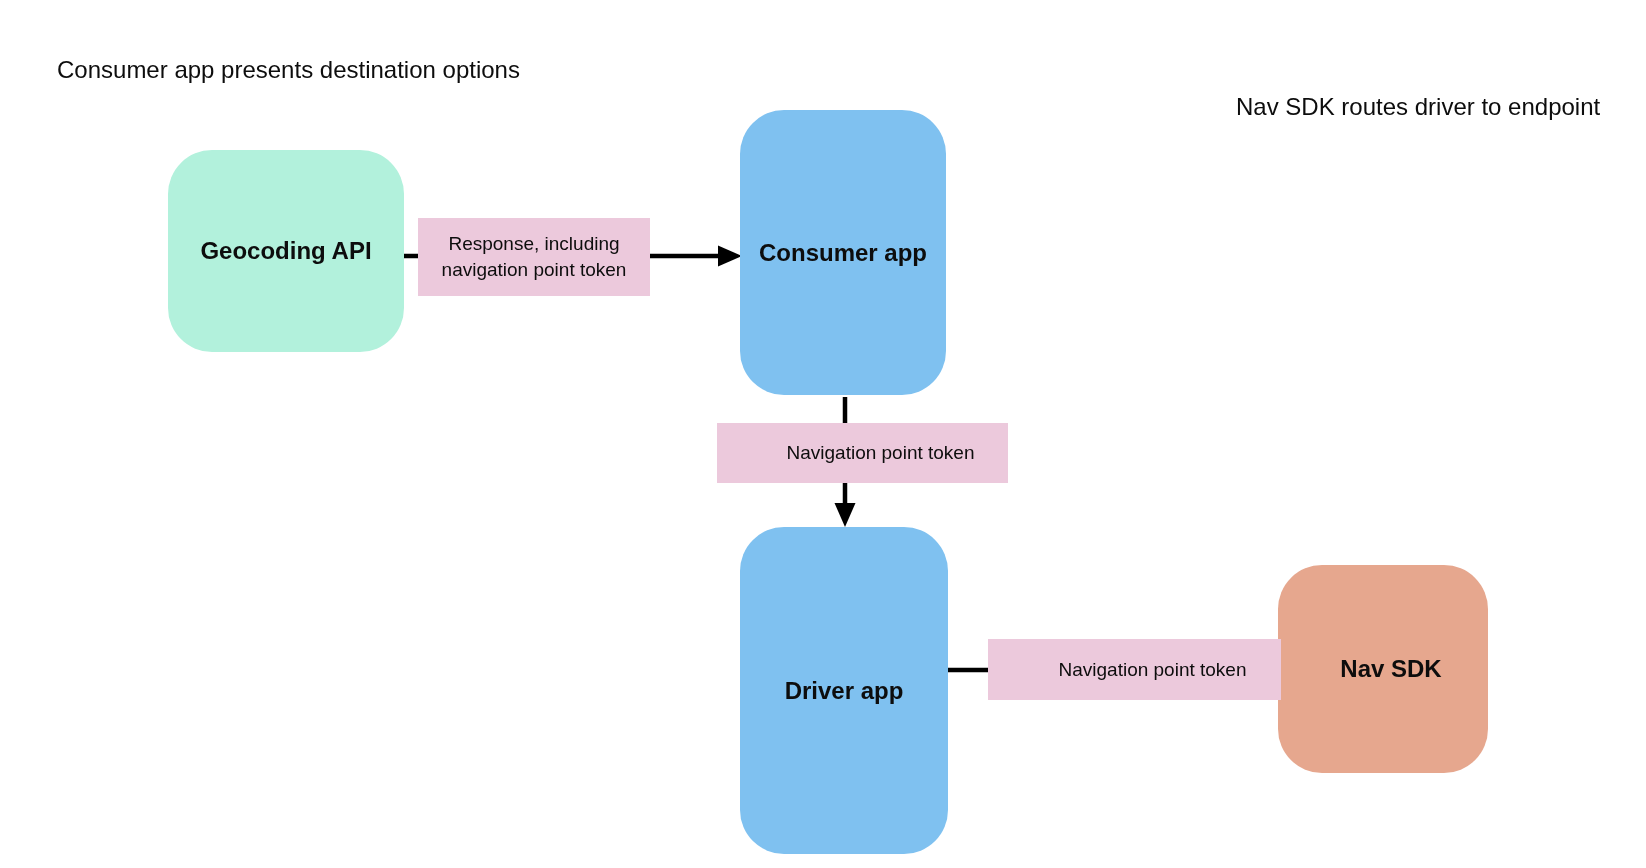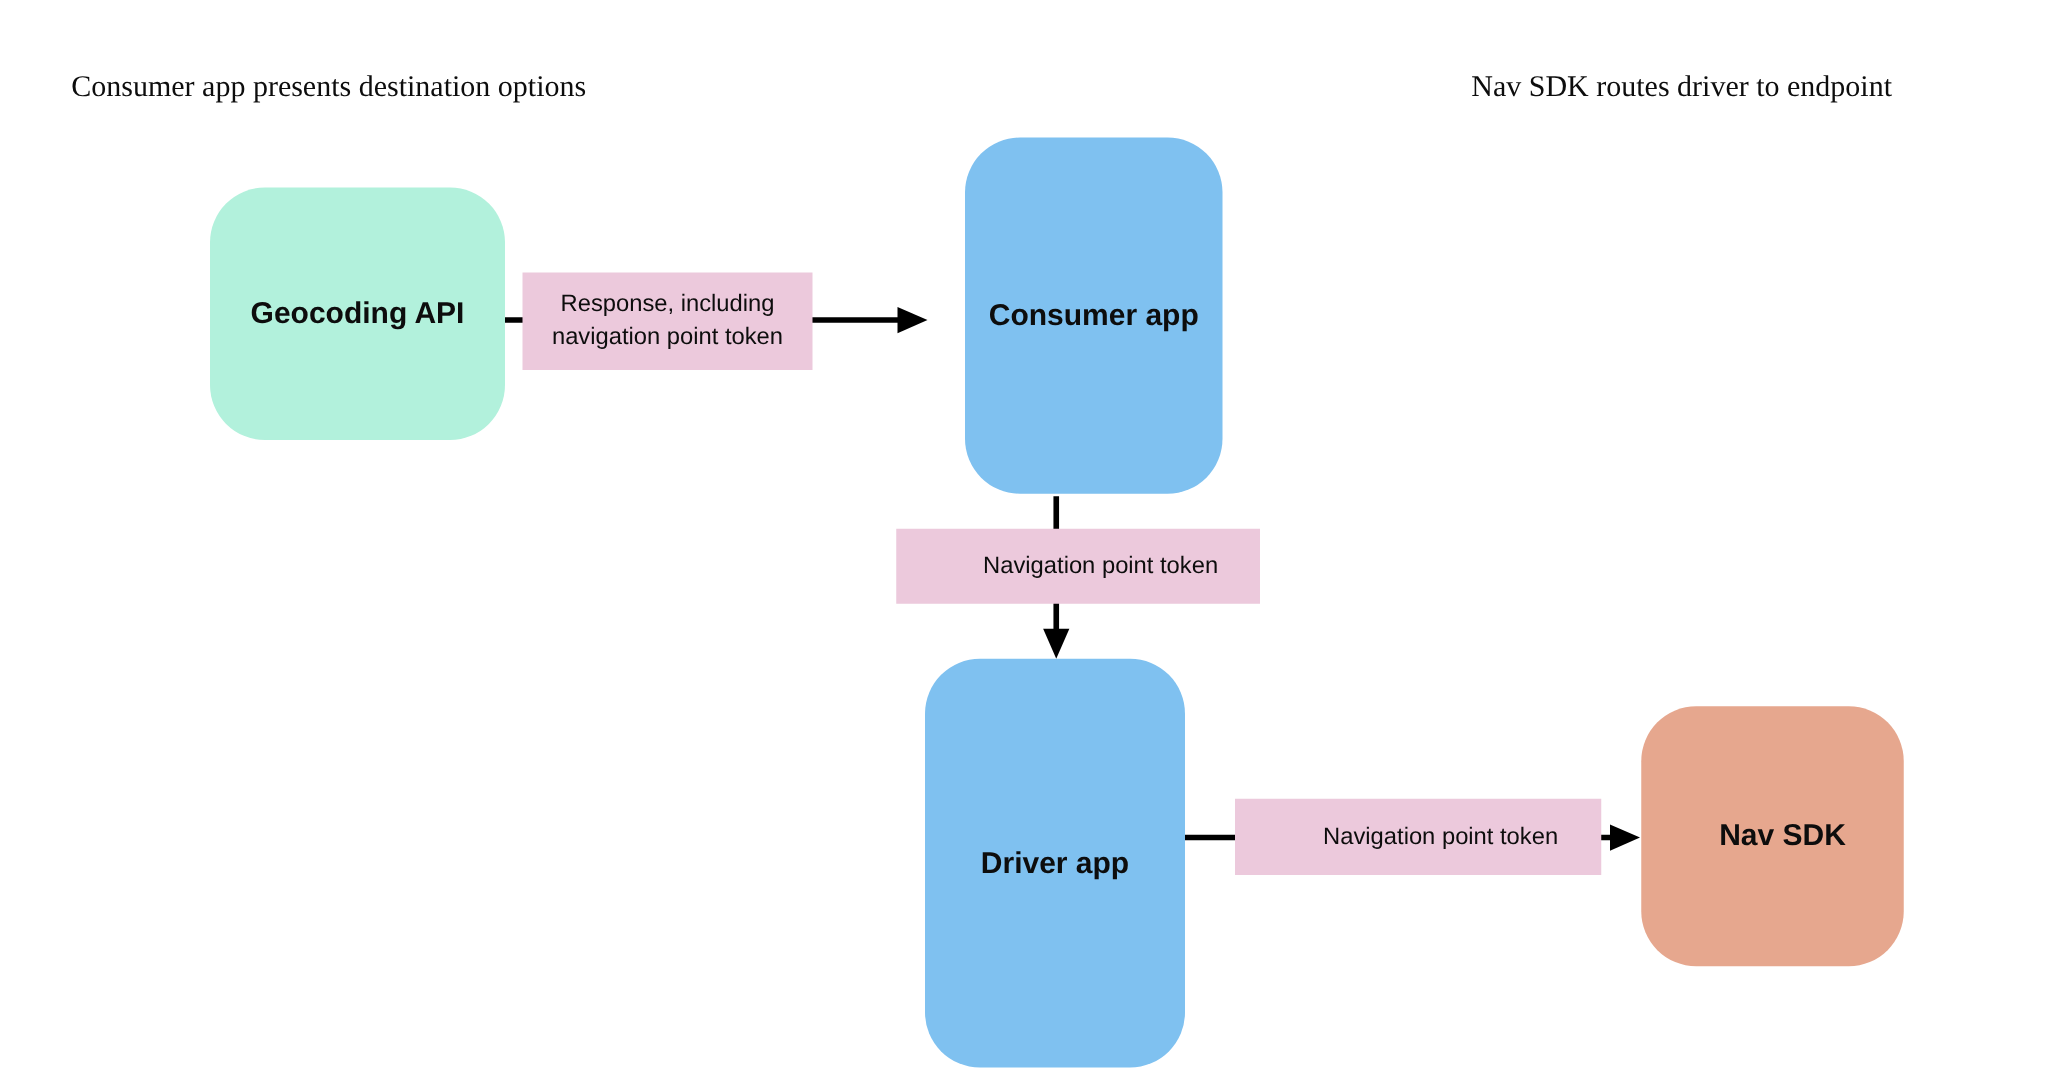--- a/index.html
+++ b/index.html
@@ -23,41 +23,40 @@
     z-index: 1;
   }
   .heading {
     position: absolute;
     top: 56px;
     font-size: 24px;
     font-weight: 400;
     line-height: 28px;
     white-space: nowrap;
     z-index: 2;
-    font-family: Liberation Serif, serif;
   }
   .heading-1 { left: 57px; }
   .heading-2 { left: 702px; }
-  .heading-3 { left: 1177px; }
+  .heading-3 { left: 1236px; margin-top: 37px; }
 
   .node {
     position: absolute;
     border-radius: 44px;
     display: flex;
     align-items: center;
     justify-content: center;
     text-align: center;
     font-size: 24px;
     font-weight: 700;
     z-index: 2;
   }
   .node-geocoding { left: 168px; top: 150px; width: 236px; height: 202px; }
-  .node-consumer  { left: 740px; top: 110px; width: 206px; height: 285px; margin-left: 32px; }
+  .node-consumer  { left: 740px; top: 110px; width: 206px; height: 285px; }
   .node-driver    { left: 740px; top: 527px; width: 208px; height: 327px; }
-  .node-navsdk    { left: 1313px; top: 565px; width: 194px; height: 208px; padding-left: 16px; }
+  .node-navsdk    { left: 1278px; top: 565px; width: 194px; height: 208px; padding-left: 16px; }
 
   .edge-label {
     position: absolute;
     display: flex;
     align-items: center;
     justify-content: center;
     text-align: center;
     font-size: 19px;
     font-weight: 400;
     line-height: 26px;

